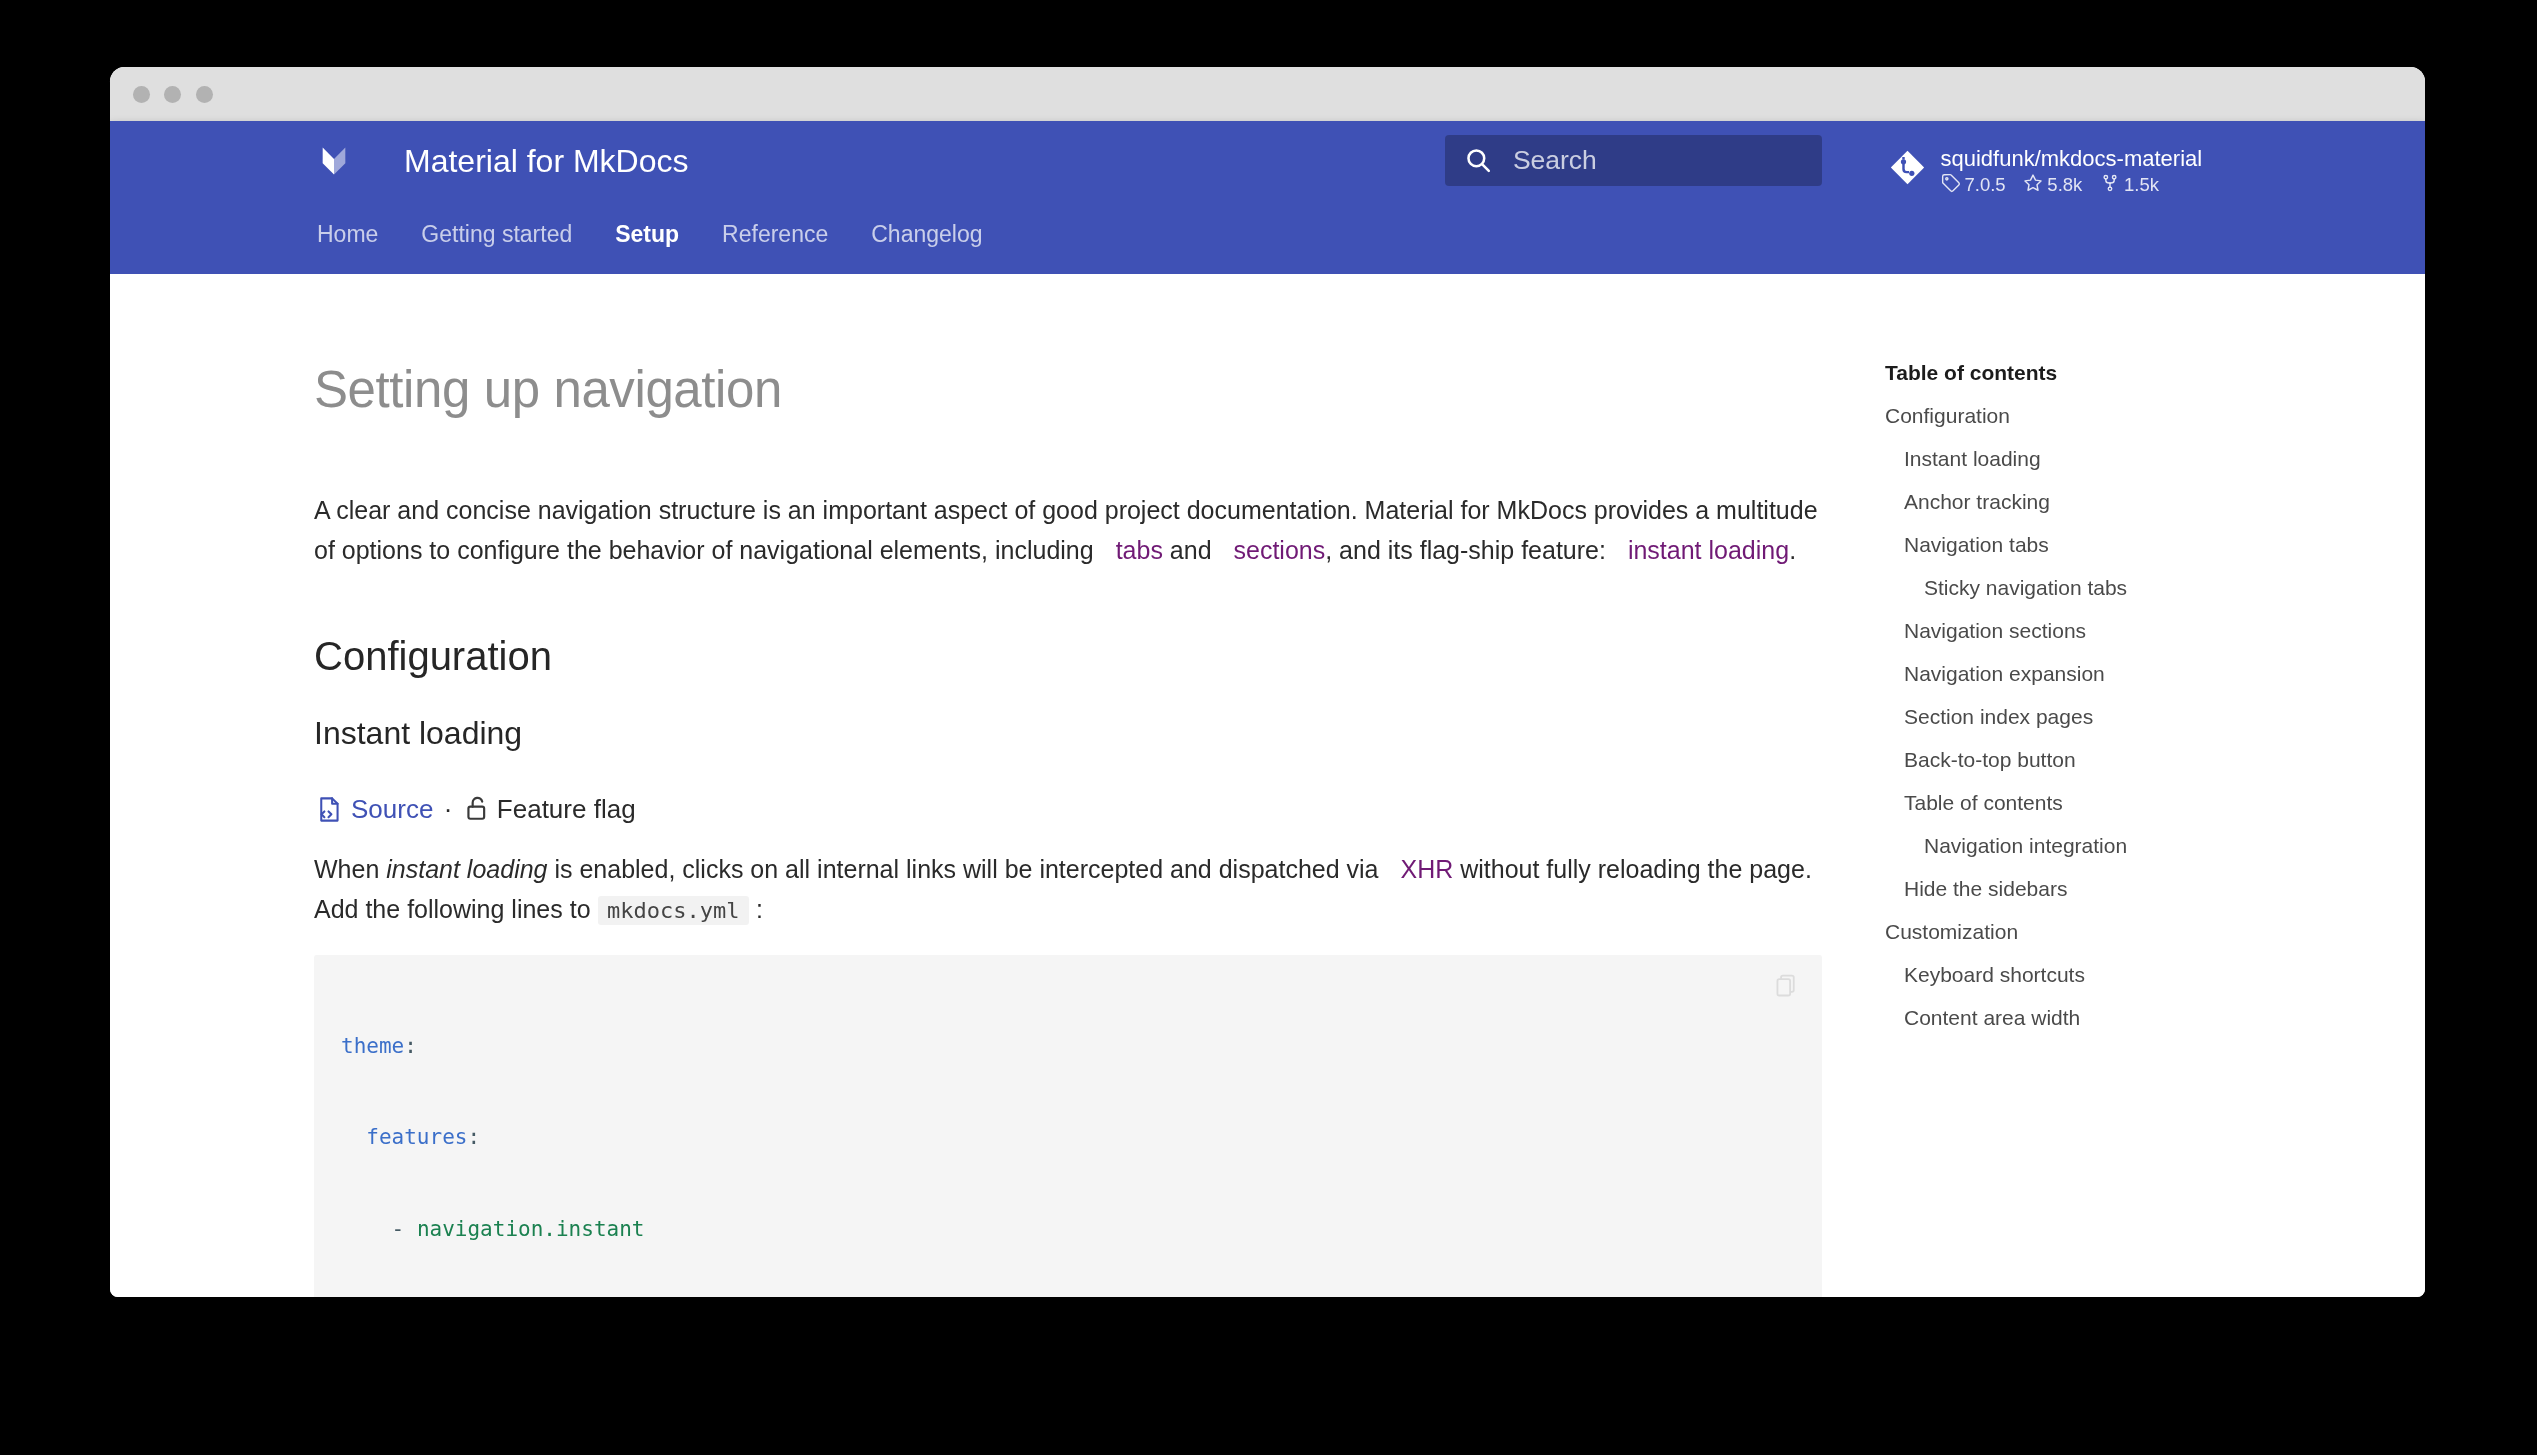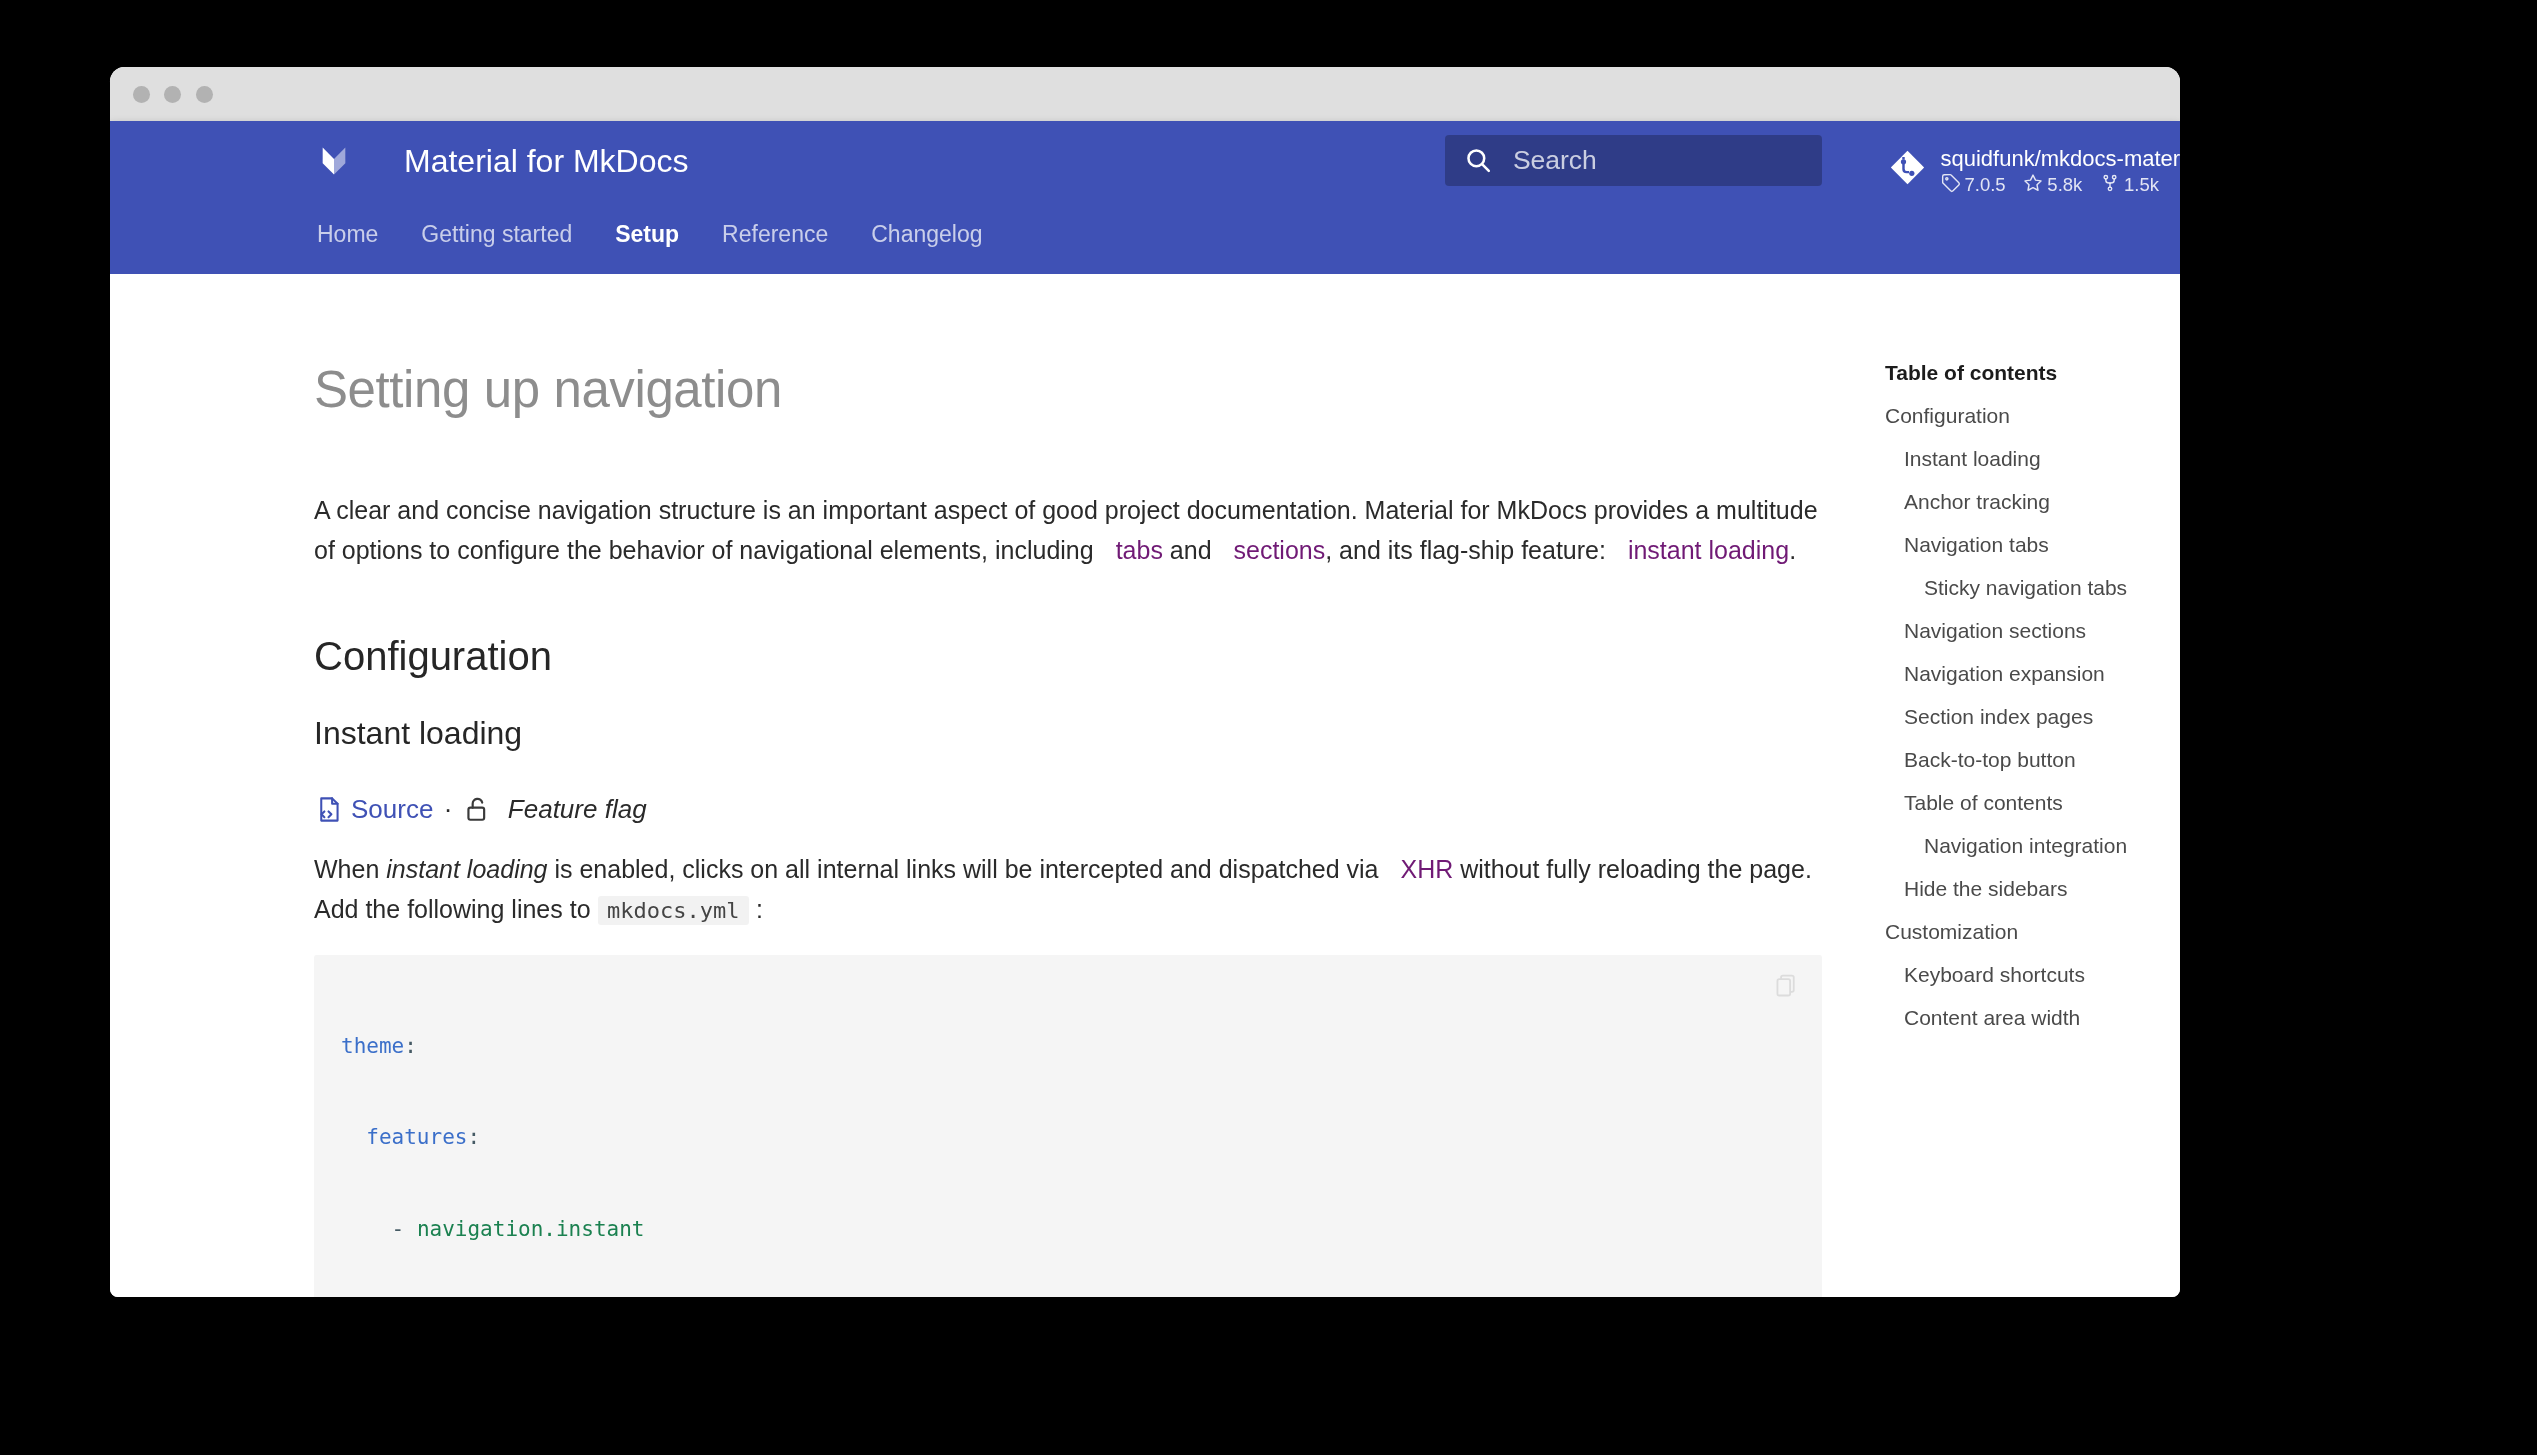--- a/index.html
+++ b/index.html
@@ -5,21 +5,21 @@
   * { box-sizing: border-box; }
   html, body {
     margin: 0; padding: 0;
     width: 2538px; height: 1455px;
     background: #000;
     font-family: "Liberation Sans", sans-serif;
     overflow: hidden;
   }
   .window {
     position: absolute; left: 110px; top: 67px;
-    width: 2070px; height: 1230px;
+    width: 2315px; height: 1230px;
     border-radius: 14.5px 14.5px 8px 8px;
     overflow: hidden;
     background: #fff;
   }
   
   .titlebar {
     height: 54px; background: #dfdfdf;
     display: flex; align-items: center;
     padding-left: 22.5px; gap: 14.5px;
   }
@@ -84,21 +84,21 @@
   h3.sub-h {
     margin: 36px 0 0; font-size: 32px; line-height: 37px;
     font-weight: 400; color: #262626;
   }
   .srcrow {
     margin-top: 42px; display: flex; align-items: center; gap: 10.4px;
     font-size: 26px; color: #2a2a2a;
   }
   .srcrow a { display: flex; align-items: center; gap: 8px; color: #3f51b5; text-decoration: none; cursor: pointer; }
   .src-sep { color: #2a2a2a; }
-  .flag { display: flex; align-items: center; gap: 16px; font-style: italic; }
+  .flag { display: flex; align-items: flex-start; gap: 5px; }
   .p-when { margin-top: 24px !important; }
   code.chip {
     font-family: "DejaVu Sans Mono", monospace;
     font-size: 22px; color: #444;
     background: #f2f2f2; border-radius: 3.2px; padding: 2.4px 9.6px;
   }
   .codeblock {
     position: relative; margin-top: 24px;
     background: #f5f5f5; border-radius: 2.4px;
     padding: 14.5px 27px;

